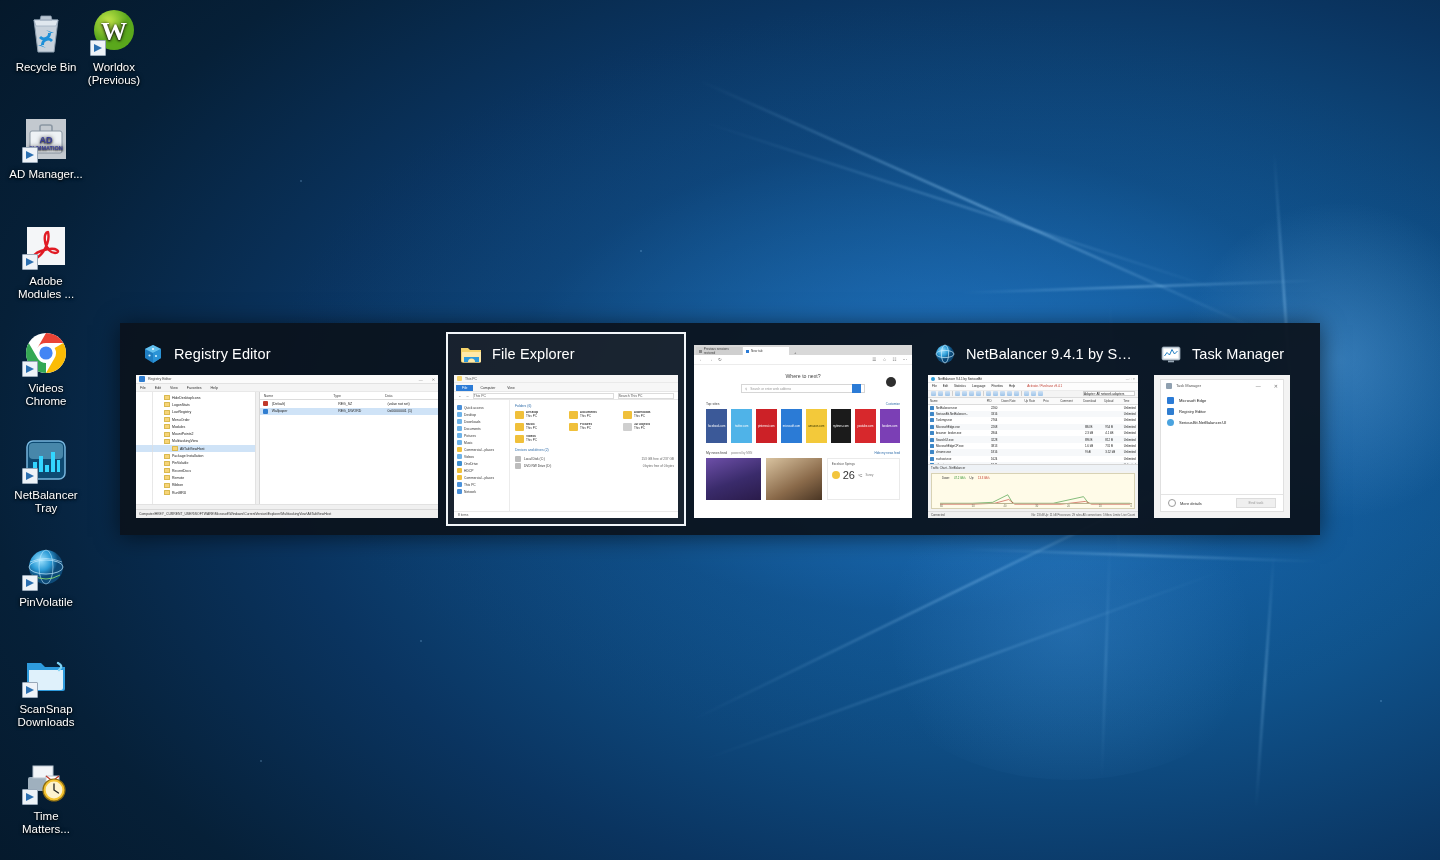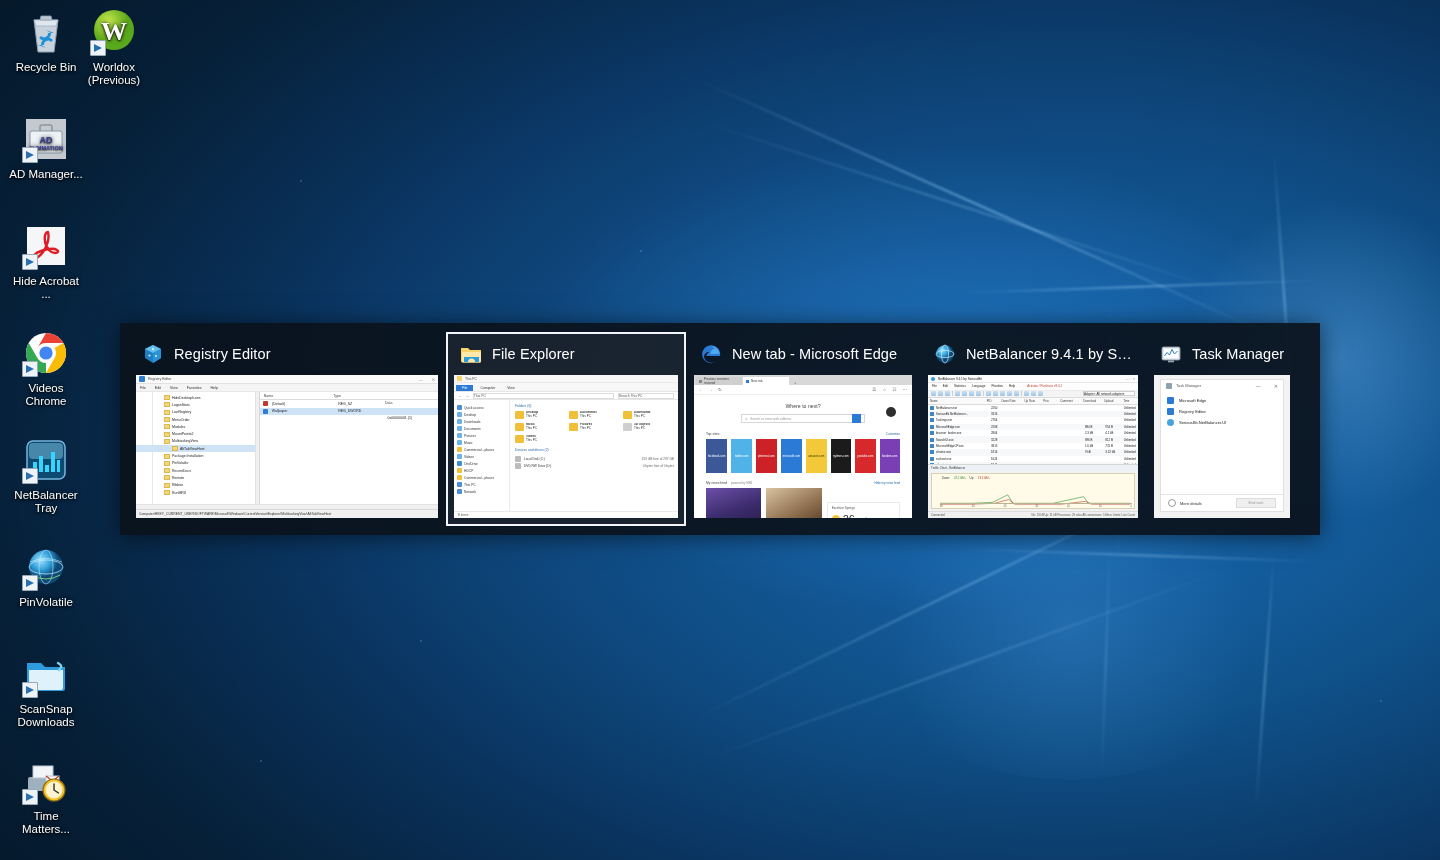--- a/index.html
+++ b/index.html
@@ -160,21 +160,21 @@
   .re-tree .node.deep { padding-left: 36px; }
   .re-tree .guides { position: absolute; left: 0; top: 0; bottom: 0; width: 28px;
       background-image: repeating-linear-gradient(90deg, transparent 0 8px, #dedede 8px 8.5px); opacity: .7; }
   .re-list { flex: 1; background: #fff; display: flex; flex-direction: column; }
   .re-cols { display: flex; height: 8px; border-bottom: 1px solid #dcdcdc; background: #fff; align-items: center; font-size: 3.5px; color: #444; }
   .re-cols span { padding-left: 4px; }
   .re-row { display: flex; height: 7.5px; align-items: center; font-size: 3.5px; color: #222; }
   .re-row.sel { background: #cfe3f7; }
   .re-row span { padding-left: 4px; white-space: nowrap; overflow: hidden; }
   .re-row .vicon { width: 5px; height: 5px; margin-left: 3px; border-radius: 1px; }
-  .c1 { width: 39%; } .c2 { width: 29%; } .c3 { width: 32%; margin-top: 14px; }
+  .c1 { width: 39%; } .c2 { width: 29%; } .c3 { width: 32%; }
   .re-status { height: 9px; background: #f0f0f0; border-top: 1px solid #d9d9d9; display: flex; align-items: center; padding: 0 3px; font-size: 3.4px; color: #333; white-space: nowrap; overflow: hidden; }
   .re-hscroll { height: 5px; background: #f0f0f0; border-top: 1px solid #e2e2e2; }
 
   
   .fe-win { width: 100%; height: 100%; background: #fff; display: flex; flex-direction: column; font-size: 3.5px; }
   .fe-title { height: 8px; background: #f7f7f7; border-bottom: 1px solid #eaeaea; display: flex; align-items: center; gap: 3px; padding: 0 3px; }
   .fe-title .tname { color: #555; font-size: 3.4px; }
   .fe-ribbon-tabs { height: 8px; background: #f7f7f7; display: flex; align-items: flex-end; gap: 2px; padding-left: 2px; }
   .fe-ribbon-tabs .t { font-size: 3.4px; color: #333; padding: 0 5px 1px 5px; }
   .fe-ribbon-tabs .t.file { background: #2b7bd6; color: #fff; padding: 1px 6px; }
@@ -333,21 +333,21 @@
     </div>
 
     <div class="desk-icon" style="left:8px;top:222px;">
       <div class="glyphbox">
         <svg viewBox="0 0 48 48" width="48" height="48">
           <rect x="5" y="5" width="38" height="38" fill="#f4f6f8"></rect>
           <path d="M26 10 c2 8 -1 14 -5 20 c-3 4 -7 7 -9 6 c-2 -1 1 -5 7 -7 c6 -2 13 -3 16 -1 c2 1 1 3 -2 3 c-4 0 -9 -4 -10 -12 c-1 -6 1 -9 3 -9 z" fill="none" stroke="#e01b24" stroke-width="2.4" stroke-linejoin="round"></path>
         </svg>
         <span class="shortcut"></span>
       </div>
-      <span class="label">Hide Acrobat ...</span>
+      <span class="label">Adobe Modules ...</span>
     </div>
 
     <div class="desk-icon" style="left:8px;top:329px;">
       <div class="glyphbox">
         <svg viewBox="0 0 48 48" width="48" height="48">
           <circle cx="24" cy="24" r="20" fill="#ffffff"></circle>
           <path d="M24 4 A20 20 0 0 1 41.3 14 L24 14 A10 10 0 0 0 15.4 19 Z" fill="#ea4335"></path>
           <path d="M41.3 14 A20 20 0 0 1 24 44 L32.6 29 A10 10 0 0 0 32.6 19 Z" fill="#fbbc05"></path>
           <path d="M24 44 A20 20 0 0 1 6.7 14 L15.4 29 A10 10 0 0 0 24 34 Z" fill="#34a853"></path>
           <circle cx="24" cy="24" r="9" fill="#ffffff"></circle>
@@ -680,29 +680,20 @@
                   </div>
               </div>
             </div>
           </div>
           <div class="fe-status">8 items</div>
         </div>
       </div>
     </div>
 
     <div class="tile" style="width:234px;">
-      <div class="tile-head">
-        <span class="appicon">
-          <svg viewBox="0 0 22 22" width="22" height="22">
-            <path d="M20 13 a9 9 0 1 0 -3.5 5.5 C13 21 6.5 20 4.5 15.5 C3 12 6 8.5 9.5 9 C7 10 6.2 12 6.6 13 z" fill="#2b7bd6"></path>
-            <path d="M11 3 a8.5 8.5 0 0 1 8.6 8 H10.2 c.3 -3 2 -5 4.3 -5.6 A8 8 0 0 0 11 3 z" fill="#4ea8ee"></path>
-          </svg>
-        </span>
-        <span class="title">New tab - Microsoft Edge</span>
-      </div>
 
       <div class="thumb">
         <div class="ed-win">
           <div class="ed-tabs">
             <span class="tab">
                 <span style="width:3px;height:3px;background:#888;display:inline-block"></span>
                 <span>Previous sessions restored</span>
               </span>
             <span class="tab active">
                 <span style="width:3px;height:3px;background:#2b7bd6;display:inline-block"></span>

